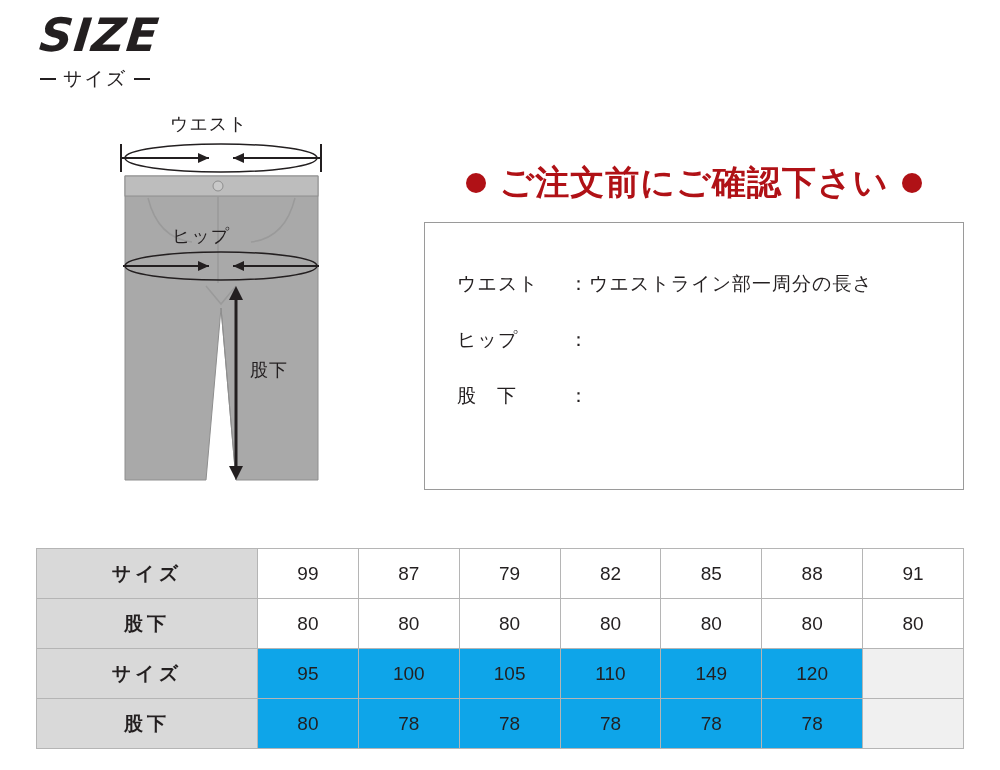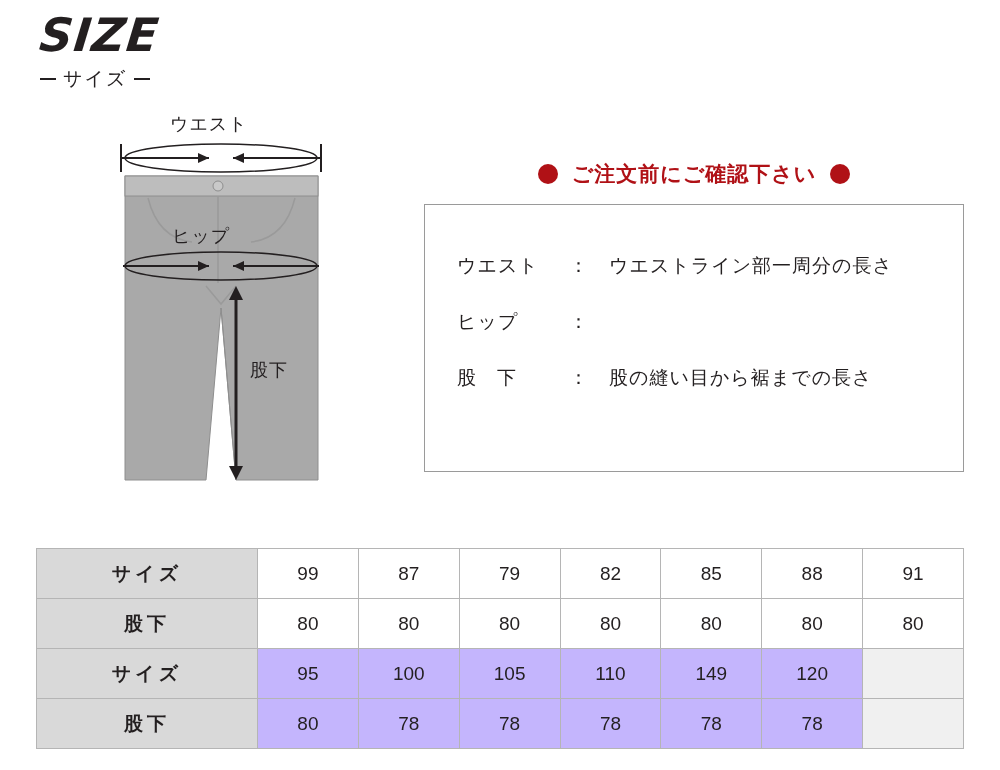--- a/index.html
+++ b/index.html
@@ -78,21 +78,21 @@
     position: absolute;
     left: 424px;
     top: 160px;
     width: 540px;
   }
   #notice-heading {
     display: flex;
     align-items: center;
     justify-content: center;
     gap: 14px;
-    font-size: 21px;
+    font-size: 34px;
     font-weight: bold;
     color: #b01116;
     letter-spacing: 1px;
     margin-bottom: 16px;
   }
   .red-dot {
     width: 20px;
     height: 20px;
     border-radius: 50%;
     background: #b01116;
@@ -112,21 +112,21 @@
     letter-spacing: 1px;
     margin-bottom: 30px;
     color: #231f20;
   }
   .notice-term {
     width: 112px;
     flex: 0 0 auto;
     white-space: pre;
   }
   .notice-sep { flex: 0 0 auto; }
-  .notice-desc { flex: 1 1 auto; margin-left: 20px; }
+  .notice-desc { flex: 1 1 auto; }
 
   
   #size-table {
     position: absolute;
     left: 36px;
     top: 548px;
     width: 928px;
     border-collapse: collapse;
     table-layout: fixed;
   }
@@ -136,21 +136,21 @@
     text-align: center;
     font-size: 19px;
     color: #231f20;
   }
   #size-table td.head {
     background: #d9d9d9;
     font-weight: bold;
     width: 218px;
     letter-spacing: 4px;
   }
-  #size-table tr.alt td { background: #c4b5fd; }
+  #size-table tr.alt td { background: #0ea5e9; }
   #size-table tr.alt td.head { background: #d9d9d9; }
   #size-table td.empty { background: #ffffff; }
   #size-table tr.alt td.empty { background: #f0f0f0; }
 </style>
 </head>
 <body>
 
 <div id="header">
   <div id="size-title">SIZE</div>
   <div id="size-sub-wrap">
@@ -222,21 +222,20 @@
       <span class="notice-sep">：</span>
       <span class="notice-desc">ウエストライン部一周分の長さ</span>
     </div>
     <div class="notice-row">
       <span class="notice-term">ヒップ　</span>
       <span class="notice-sep">：</span>
     </div>
     <div class="notice-row">
       <span class="notice-term">股　下　</span>
       <span class="notice-sep">：</span>
-      <span class="notice-desc">股の縫い目から裾までの長さ</span>
     </div>
   </div>
 </div>
 
 <table id="size-table">
   <tbody>
     <tr>
       <td class="head">サイズ</td>
       <td>99</td>
       <td>87</td>

